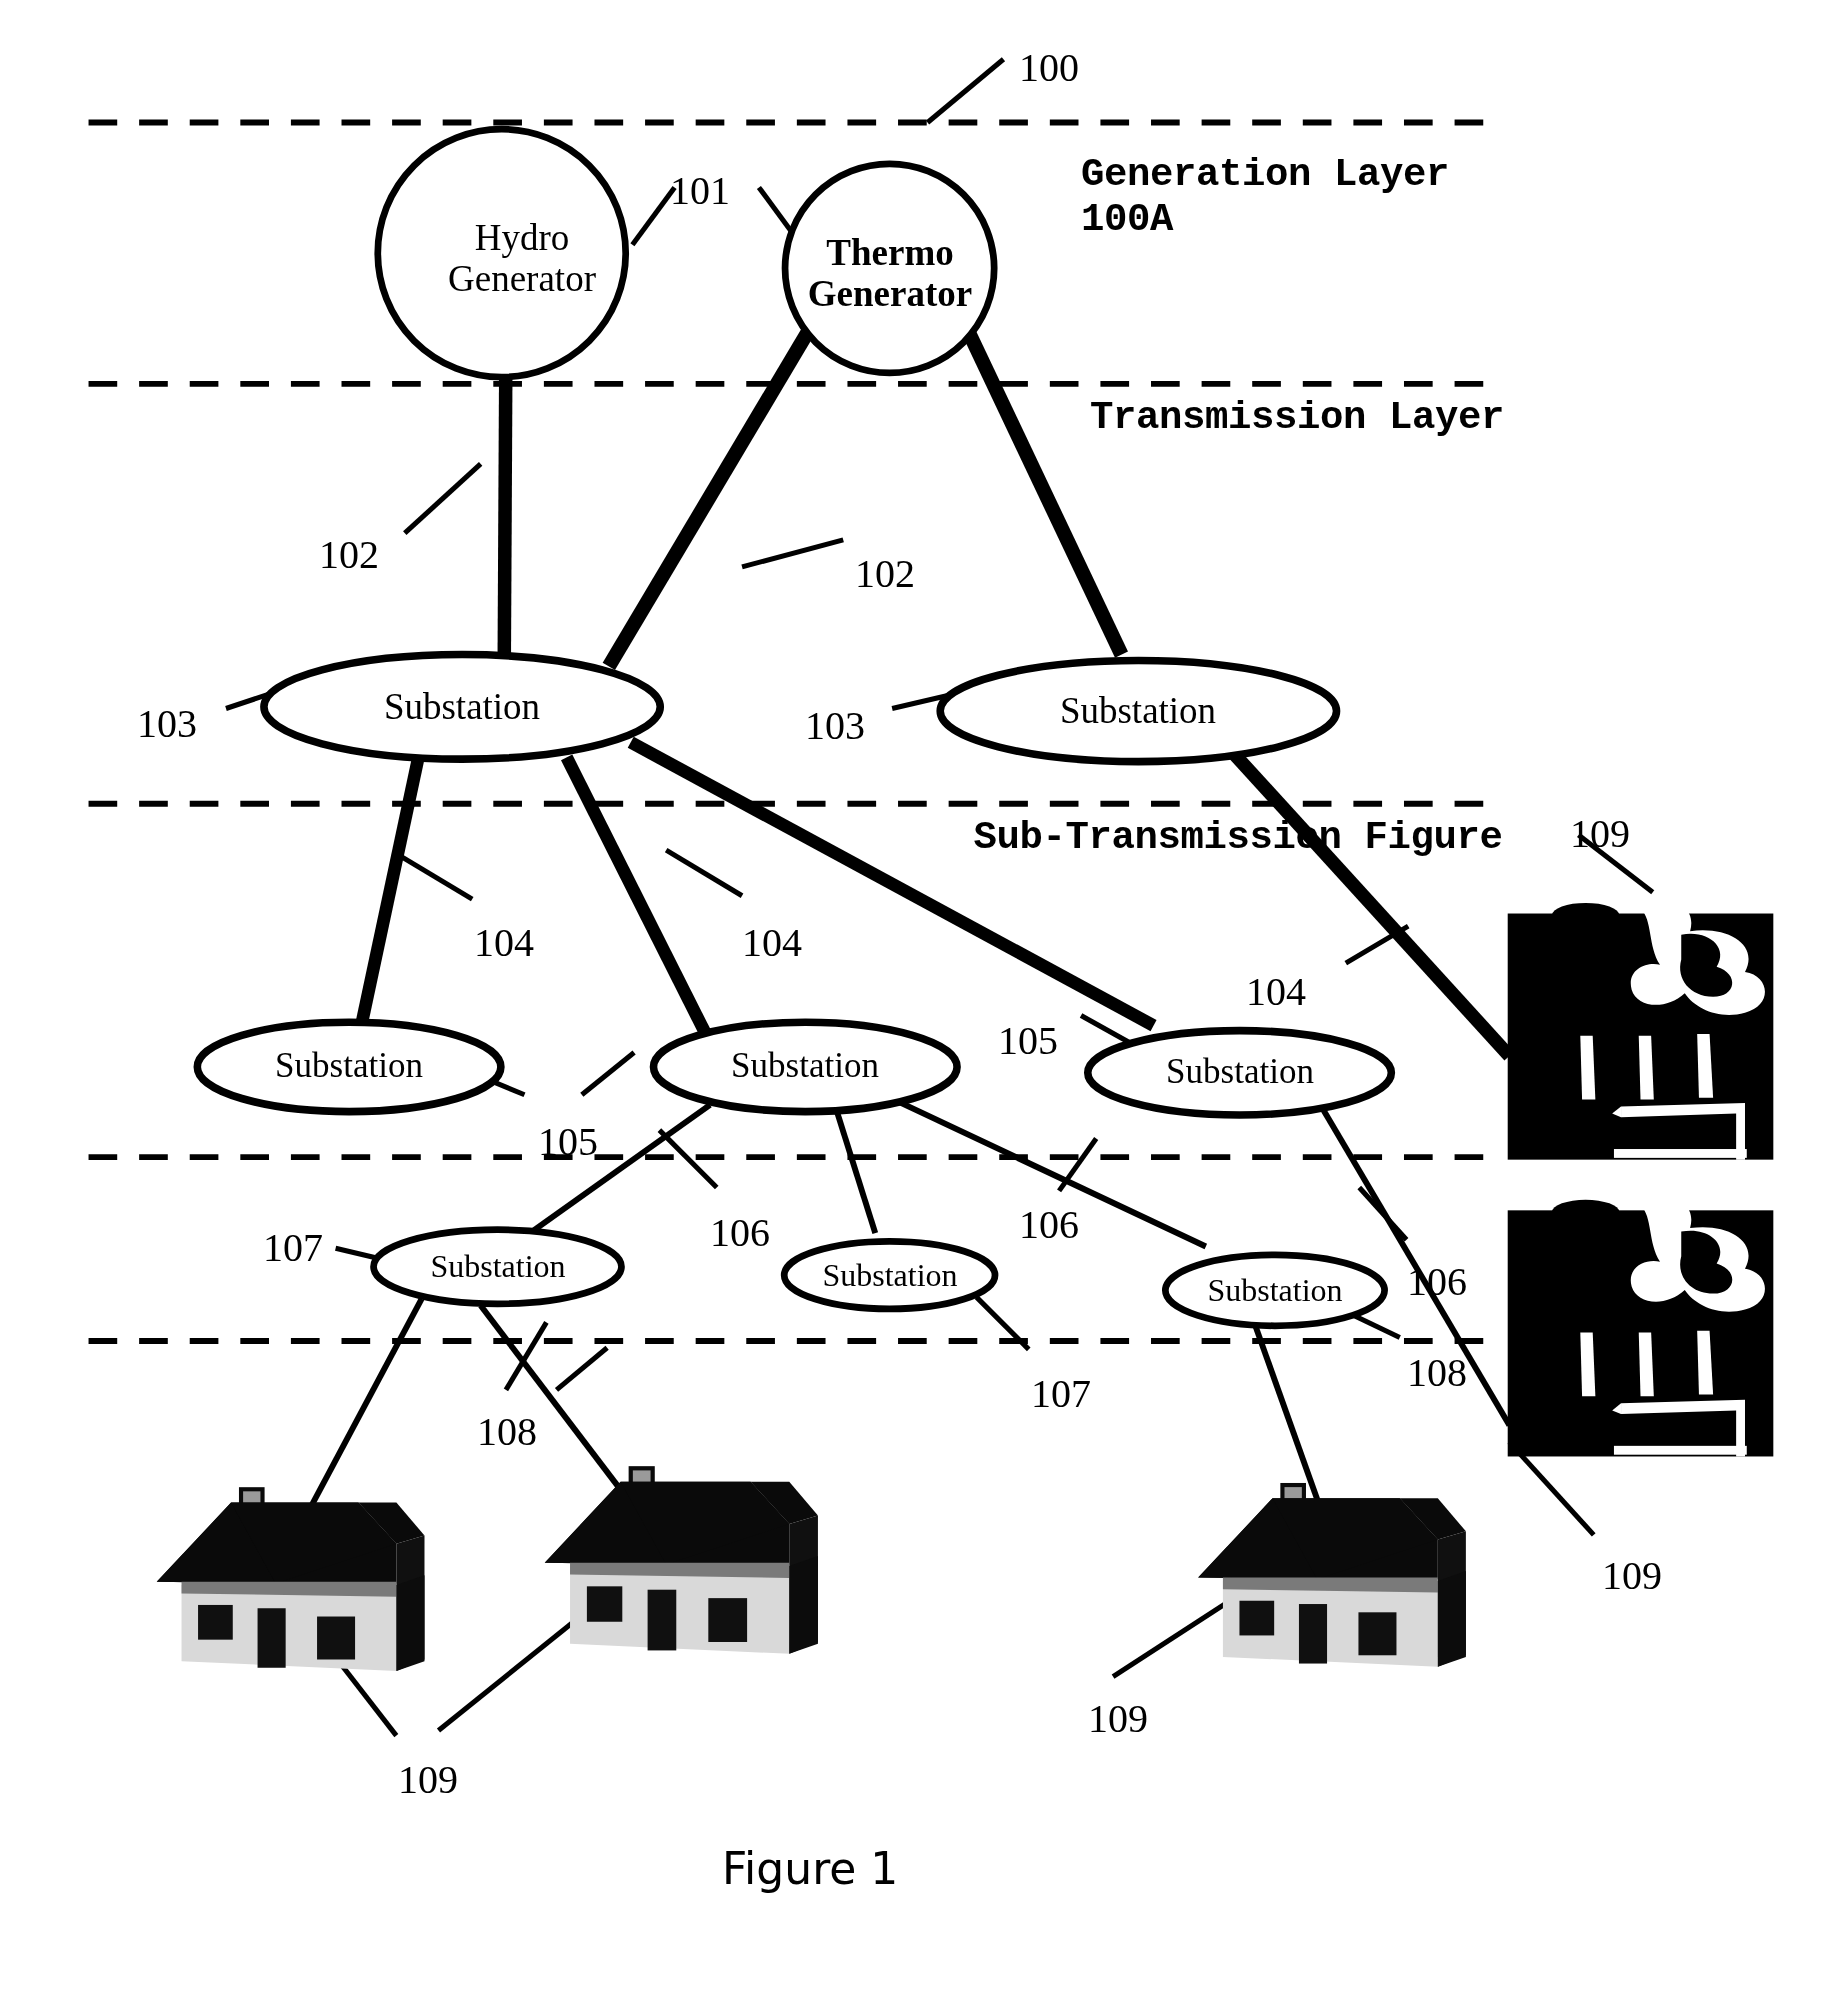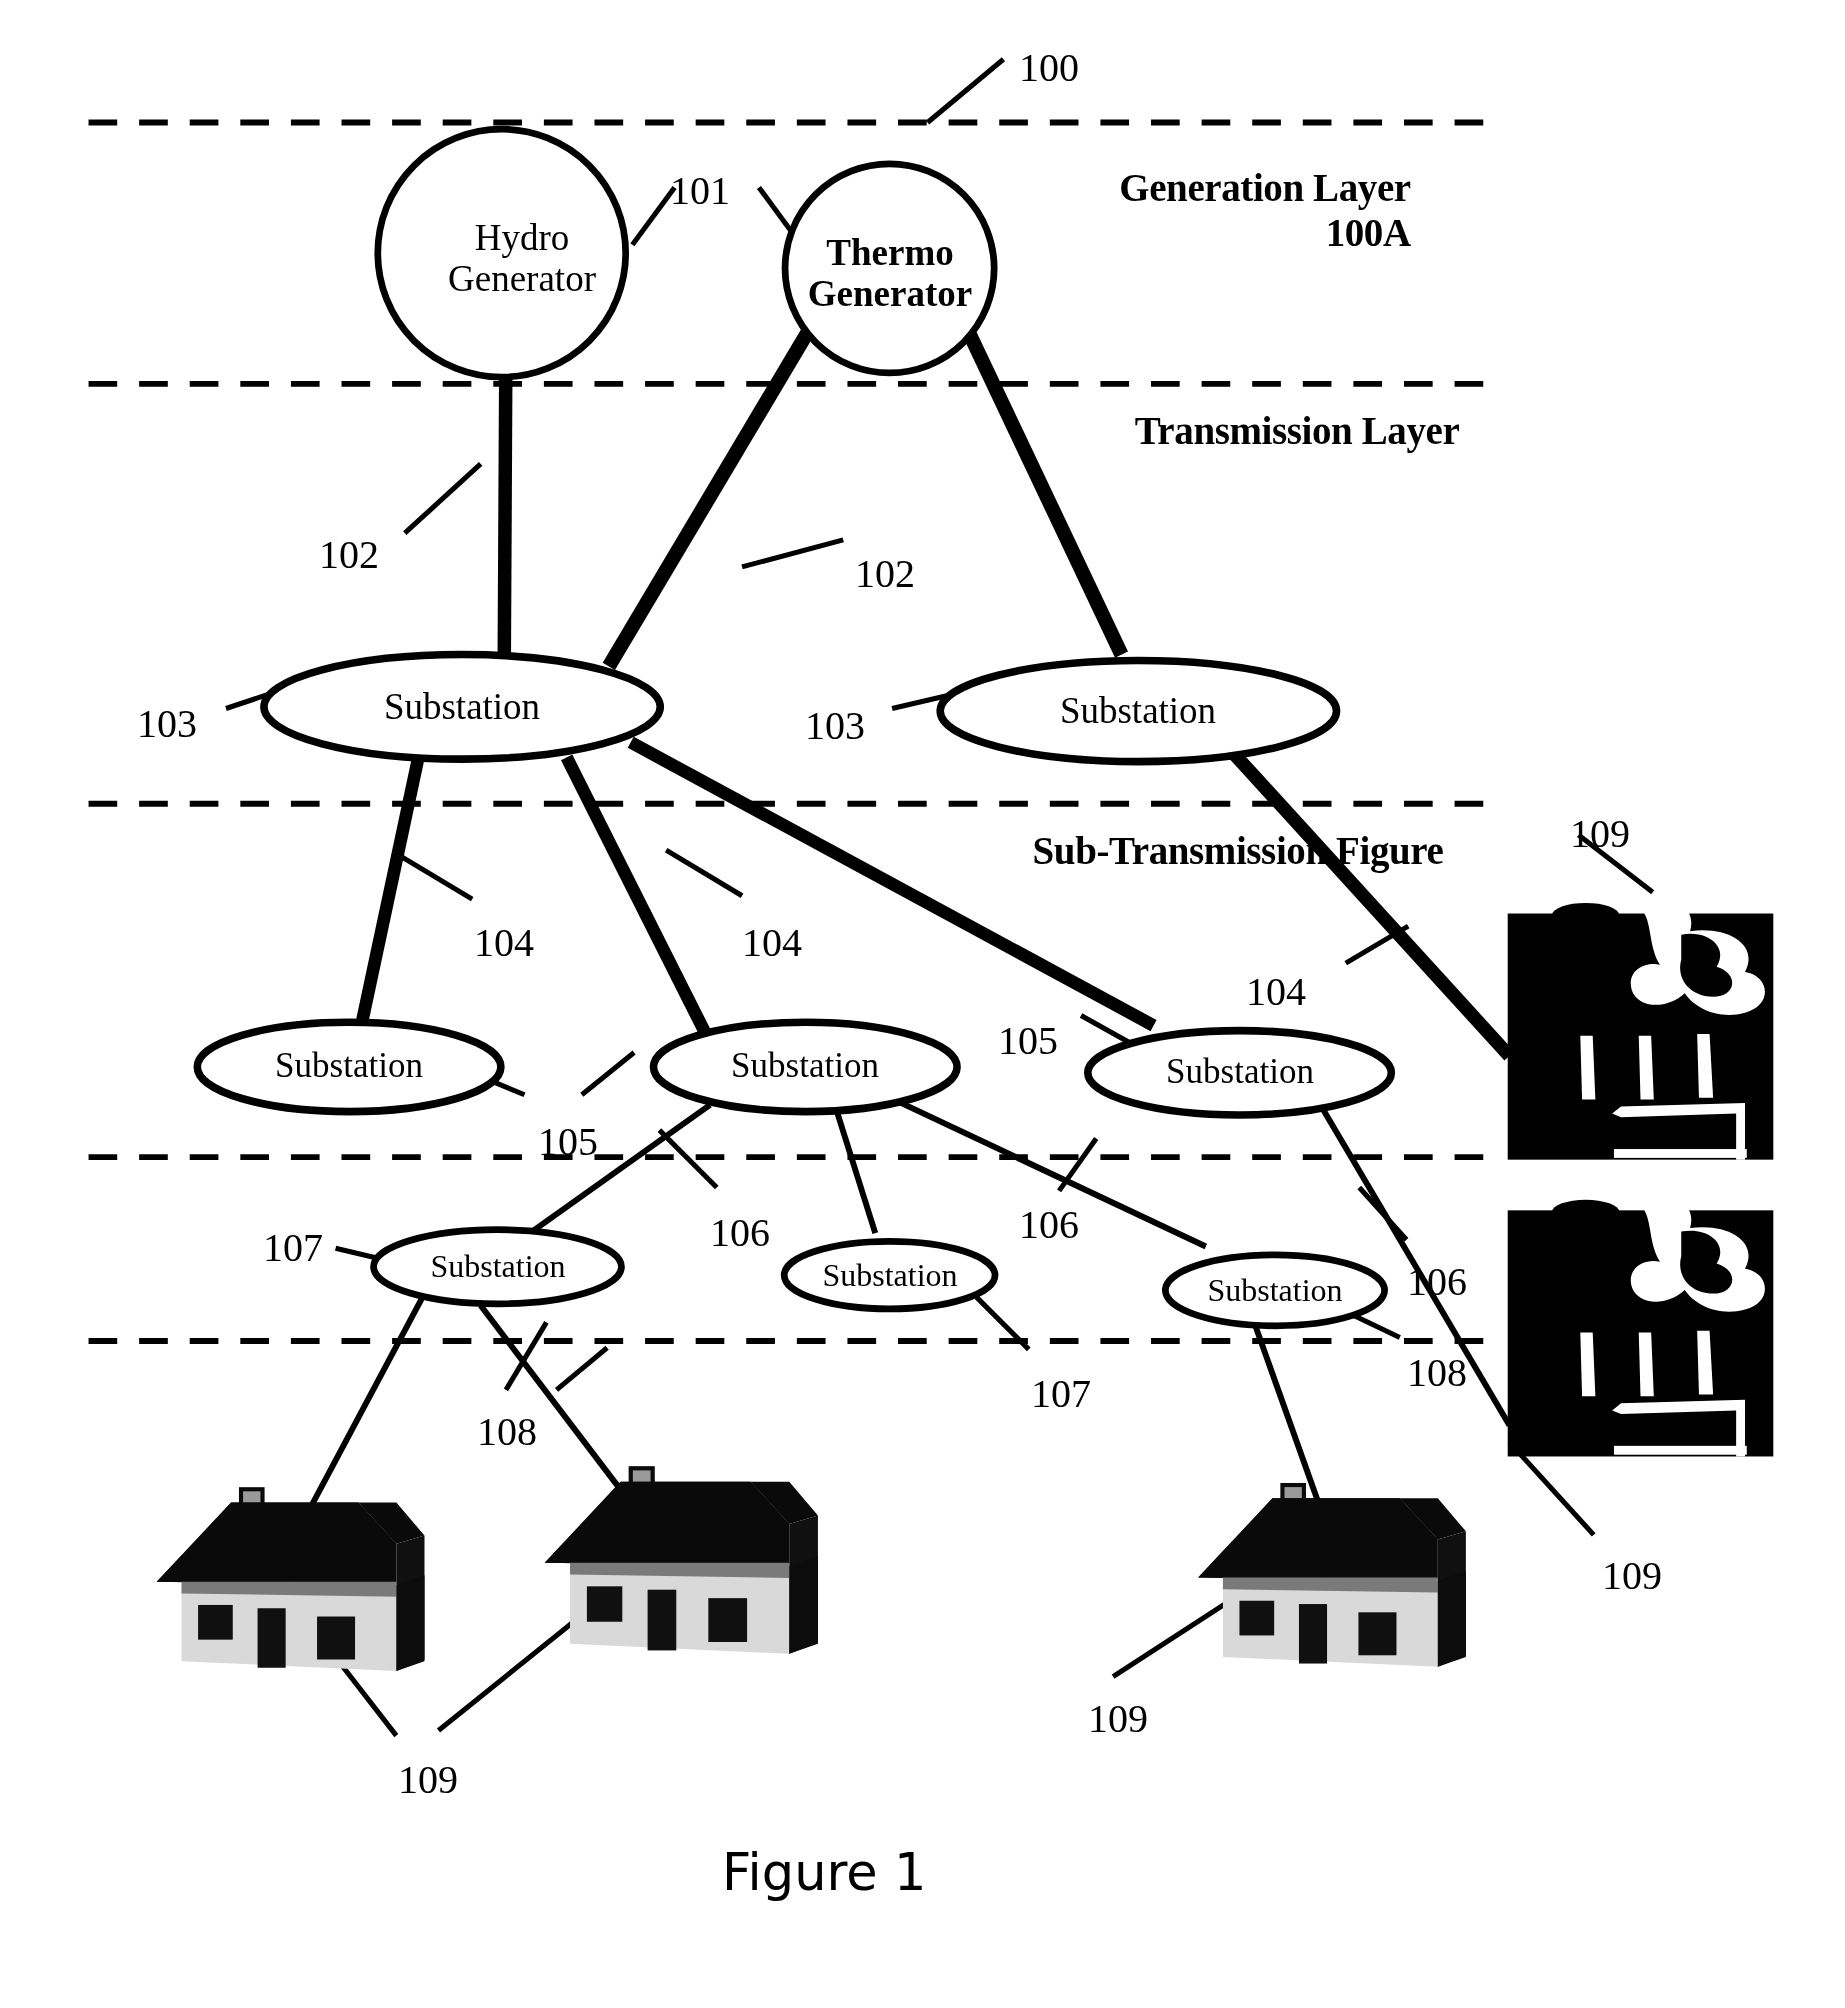--- a/index.html
+++ b/index.html
@@ -20,29 +20,28 @@
   }
   #canvas {
     position: absolute;
     left: 0;
     top: 0;
     width: 1845px;
     height: 2009px;
   }
   .layer-label {
     position: absolute;
-    font-family: Liberation Serif, serif;
+    font-family: Liberation Mono, monospace;
     font-weight: bold;
     font-size: 39px;
     line-height: 1.15;
     color: #000000;
-    text-align: right;
+    text-align: left;
     white-space: nowrap;
     letter-spacing: -0.4px;
-    margin-top: 13px;
   }
   .ref-num {
     position: absolute;
     font-family: "Liberation Serif", "DejaVu Serif", serif;
     font-size: 40px;
     color: #000000;
     white-space: nowrap;
   }
   .node-label {
     position: absolute;
@@ -55,21 +54,21 @@
   .gen-label {
     font-size: 37px;
     line-height: 1.1;
   }
   .sub-label-lg { font-size: 37px; }
   .sub-label-md { font-size: 35px; }
   .sub-label-sm { font-size: 32px; }
   .fig-caption {
     position: absolute;
     font-family: "DejaVu Sans", "Liberation Sans", sans-serif;
-    font-size: 51px;
+    font-size: 44px;
     color: #000000;
     white-space: nowrap;
   }
 </style>
 </head>
 <body>
 
 <div id="page">
 
   <svg id="canvas" viewBox="0 0 2188 2382">

